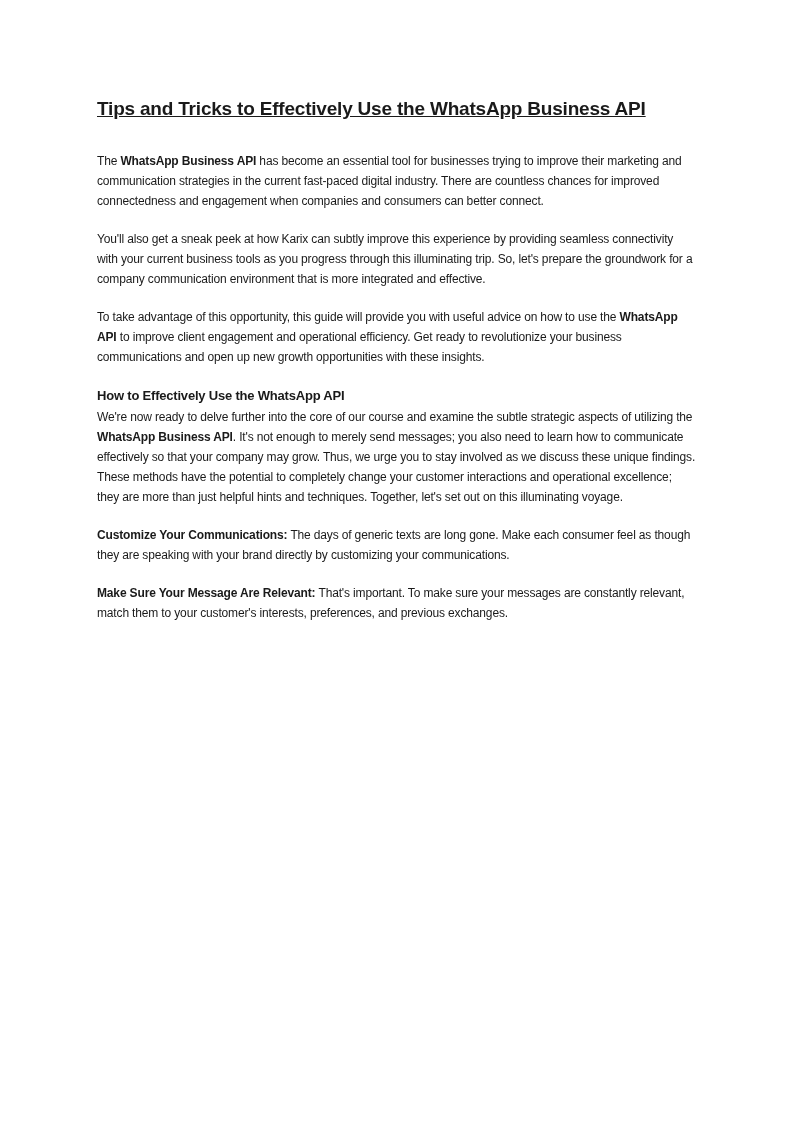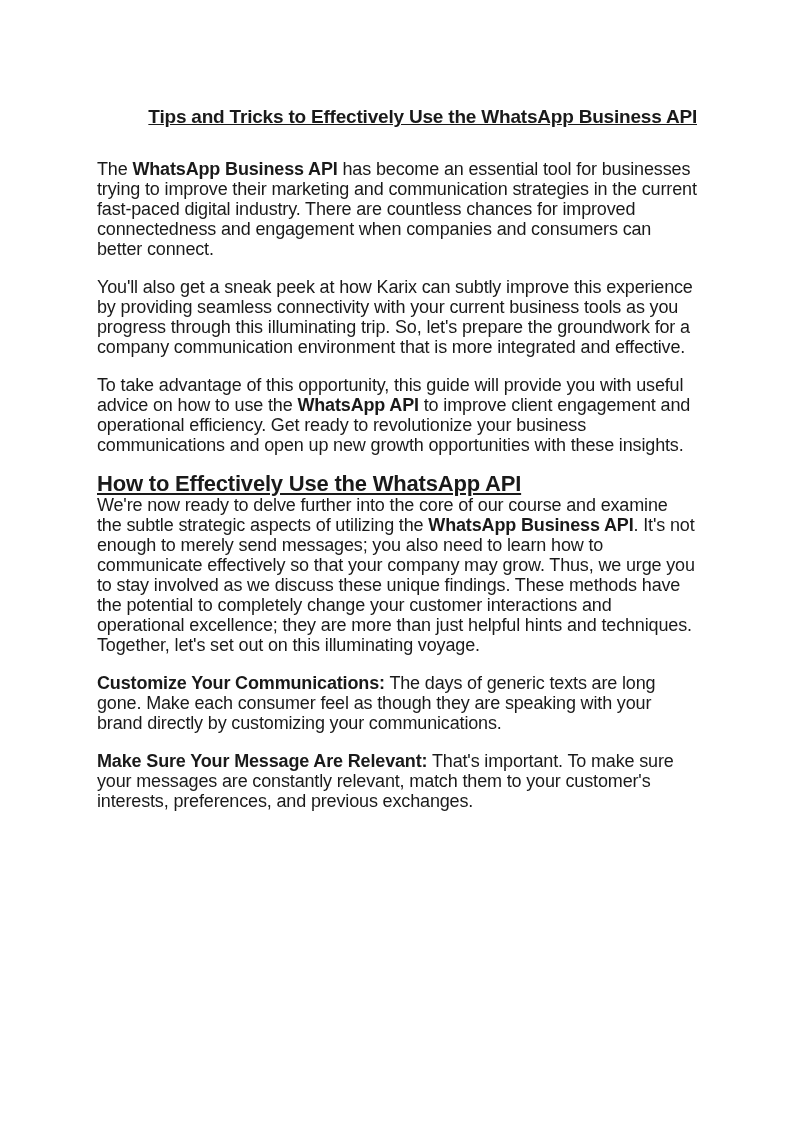--- a/index.html
+++ b/index.html
@@ -14,42 +14,41 @@
     background: #ffffff;
     box-sizing: border-box;
     padding: 96px 97px 0 97px;
     font-family: "Liberation Sans", sans-serif;
     color: #1a1a1a;
     overflow: hidden;
   }
   .doc-title {
     font-size: 19px;
     font-weight: bold;
-    text-align: right;
+    text-align: left;
     text-decoration: underline;
     line-height: 25px;
-    margin: 8px 0 30px 0;
+    margin: 0 0 30px 0;
     letter-spacing: -0.2px;
   }
   .paragraph {
-    font-size: 18px;
+    font-size: 12px;
     line-height: 20px;
     margin: 0 0 18px 0;
     letter-spacing: -0.15px;
   }
   .paragraph .bold {
     font-weight: bold;
   }
   .section-heading {
-    font-size: 22px;
+    font-size: 13px;
     font-weight: bold;
     line-height: 21px;
     margin: 0 0 1px 0;
     letter-spacing: -0.2px;
-    text-decoration: underline;
   }
 </style>
 </head>
 <body>
 
 <div class="page">
   <h1 class="doc-title">Tips and Tricks to Effectively Use the WhatsApp Business API</h1>
   <div>
       <p class="paragraph"><span>The </span><span class="bold">WhatsApp Business API</span><span> has become an essential tool for businesses trying to improve their marketing and communication strategies in the current fast-paced digital industry. There are countless chances for improved connectedness and engagement when companies and consumers can better connect.</span></p>
       <p class="paragraph"><span>You'll also get a sneak peek at how Karix can subtly improve this experience by providing seamless connectivity with your current business tools as you progress through this illuminating trip. So, let's prepare the groundwork for a company communication environment that is more integrated and effective.</span></p>

